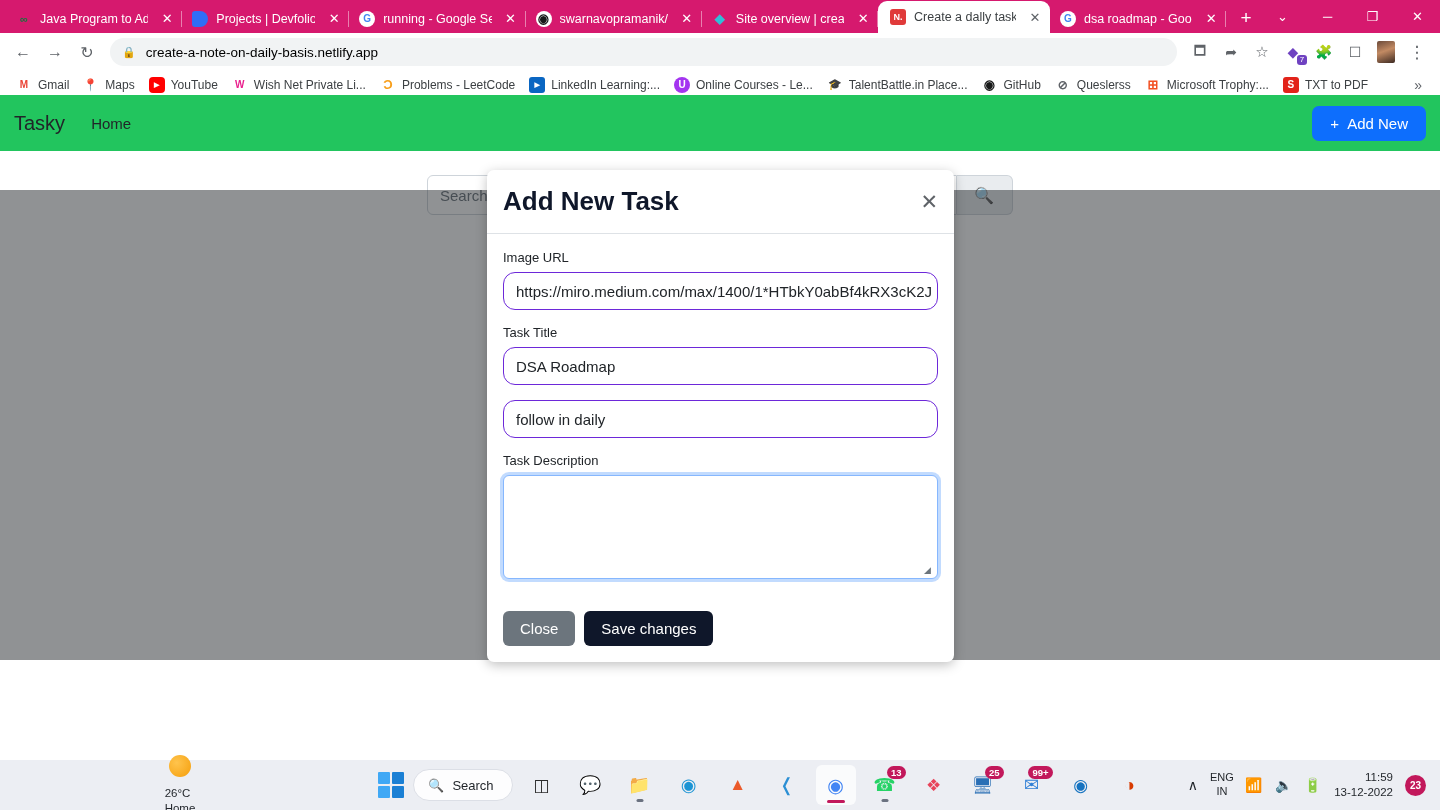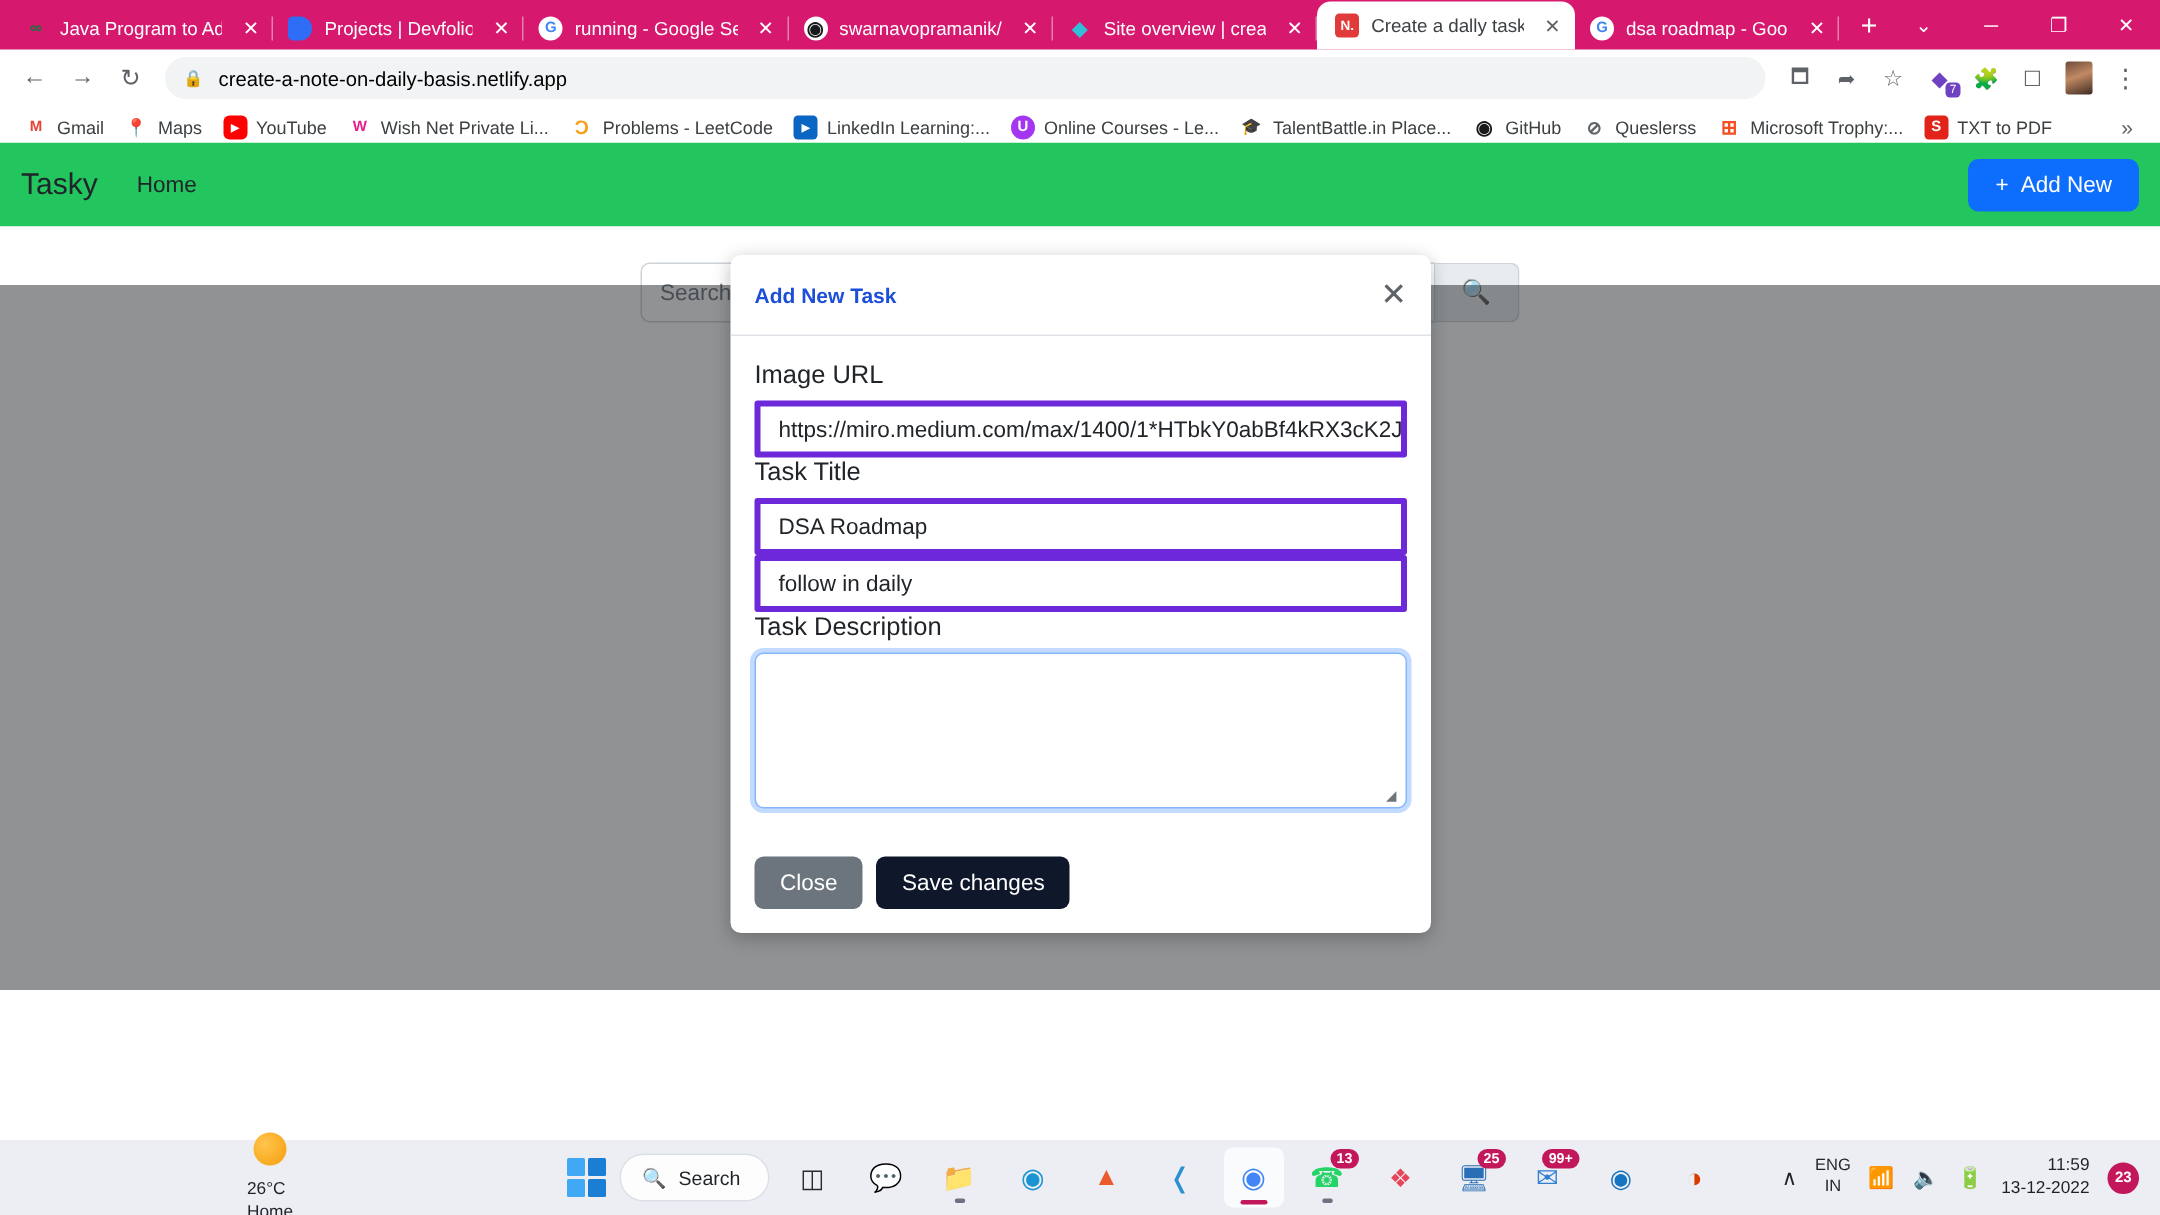--- a/index.html
+++ b/index.html
@@ -150,33 +150,33 @@
   .modal {
     position: absolute; left: 487px; top: 170px; width: 467px;
     background: #ffffff; border-radius: 7px;
     box-shadow: 0 3px 12px rgba(0,0,0,0.25);
     overflow: hidden;
   }
   .modal-head {
     display: flex; align-items: center; padding: 16px;
     border-bottom: 1px solid #dee2e6;
   }
-  .modal-title { font-size: 14px; font-weight: bold; color: #1d4ed8; }
+  .modal-title { font-size: 26px; font-weight: bold; color: #0f172a; }
   .modal-close {
     margin-left: auto; font-size: 21px; color: #5f6368; line-height: 1;
     background: none; border: none; font-family: "Liberation Sans", sans-serif;
   }
   .modal-body { padding: 16px; }
   .field-label {
-    display: block; font-size: 17px; color: #212529; margin-bottom: 7px;
+    display: block; font-size: 13px; color: #212529; margin-bottom: 7px;
   }
   .field-input {
-    width: 100%; height: 38px; border: 4px solid #6d28d9; border-radius: 2px;
+    width: 100%; height: 38px; border: 1px solid #6d28d9; border-radius: 12px;
     padding: 0 12px; font-size: 15px; color: #212529; background: #fff;
-    display: flex; align-items: center;
+    margin-bottom: 15px; display: flex; align-items: center;
     overflow: hidden; white-space: nowrap;
   }
   .field-textarea {
     width: 100%; height: 104px; border: 1px solid #86b7fe; border-radius: 6px;
     padding: 9px 12px; font-size: 15px; color: #212529; background: #fff;
     box-shadow: 0 0 0 3px rgba(13,110,253,0.25);
     line-height: 1.45; position: relative; margin-bottom: 2px;
   }
   .resize-grip {
     position: absolute; right: 3px; bottom: 2px; width: 10px; height: 10px;

